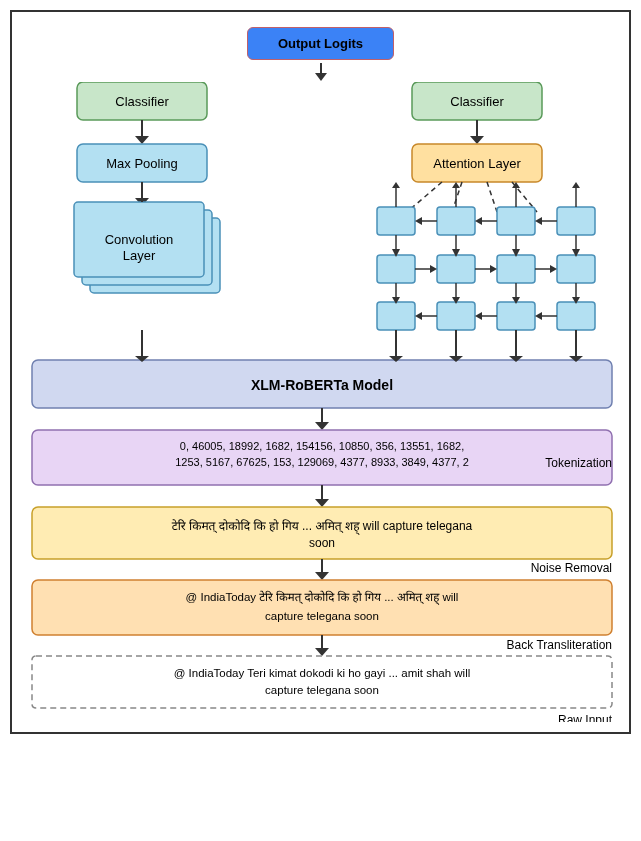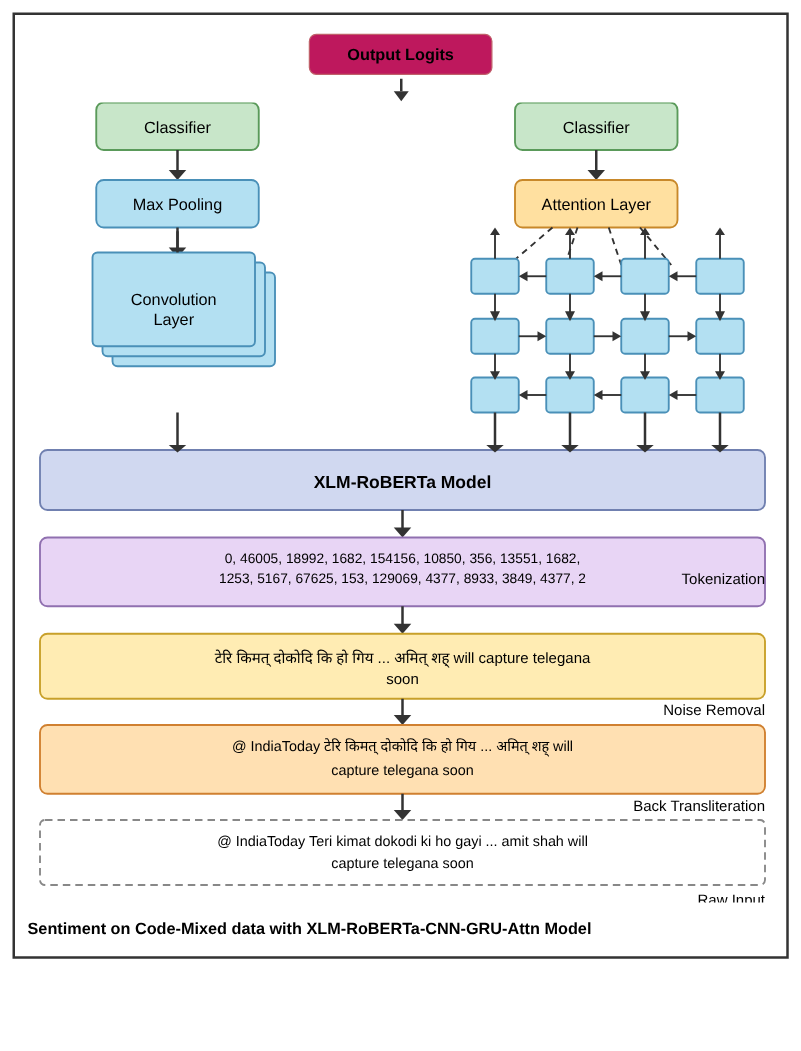--- a/index.html
+++ b/index.html
@@ -27,21 +27,21 @@
       padding: 5px 0;
     }
 
     
     .output-logits-row {
       display: flex;
       justify-content: center;
       margin-bottom: 2px;
     }
     .box-output-logits {
-      background: #be185d;
+      background: #3b82f6;
       border: 1.5px solid #c0606a;
       border-radius: 6px;
       padding: 8px 30px;
       font-size: 13px;
       font-weight: bold;
       text-align: center;
     }
 
     
     .arrow-between {
@@ -236,14 +236,13 @@
     <polygon points="293,566 307,566 300,574" fill="#333"></polygon>
 
     <rect x="10" y="574" width="580" height="52" rx="4" fill="#fff" stroke="#888" stroke-width="1.5" stroke-dasharray="6,4"></rect>
     <text x="300" y="595" text-anchor="middle" font-size="11.5" font-family="Arial">@ IndiaToday Teri kimat dokodi ki ho gayi ... amit shah will</text>
     <text x="300" y="612" text-anchor="middle" font-size="11.5" font-family="Arial">capture telegana soon</text>
 
     <text x="590" y="642" text-anchor="end" font-size="12" font-family="Arial">Raw Input</text>
 
   </svg>
 
-  <div class="caption">Sentiment on Code-Mixed data with XLM-RoBERTa-CNN-GRU-Attn Model</div>
 </div>
 
 </body></html>

